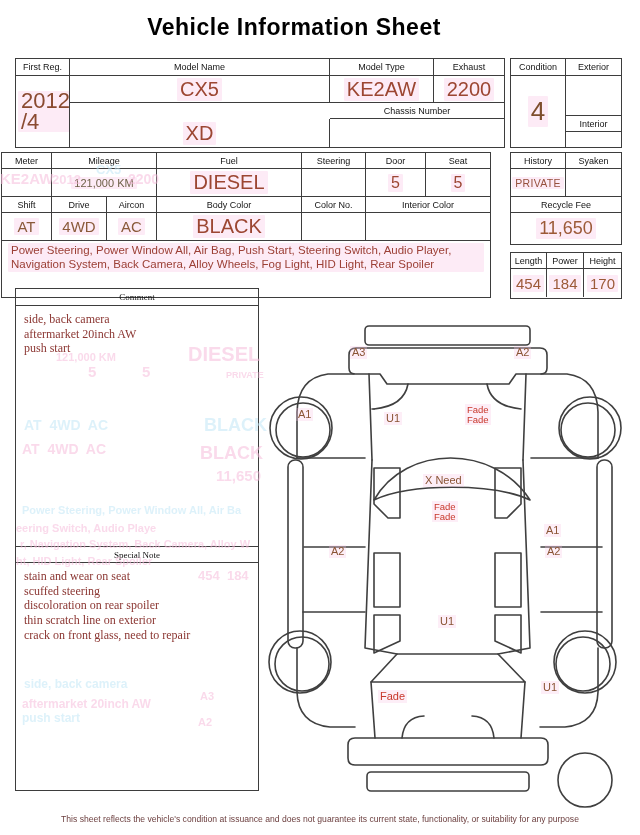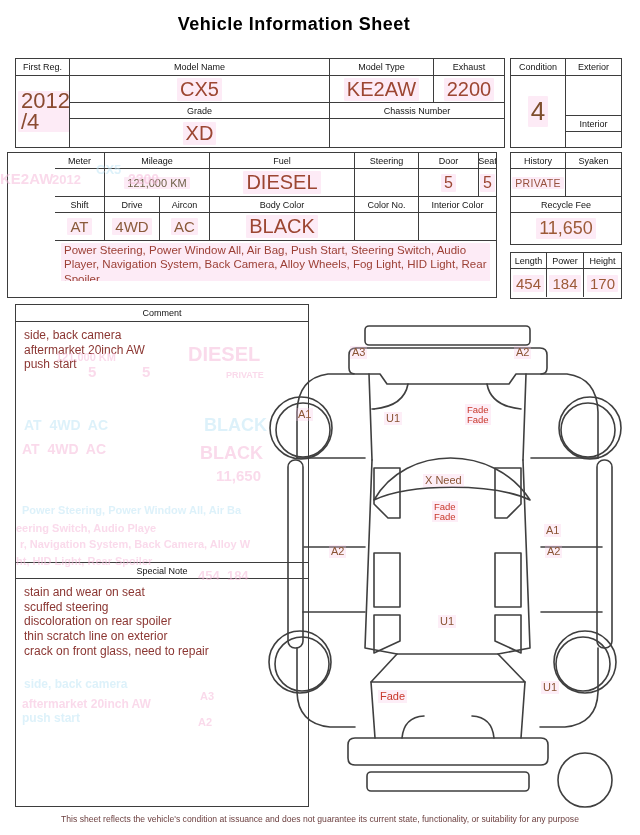--- a/index.html
+++ b/index.html
@@ -3,21 +3,21 @@
 <meta charset="utf-8">
 <style>
   html,body{margin:0;padding:0;}
   body{
     width:640px;height:835px;position:relative;background:#fff;
     font-family:"Liberation Sans","DejaVu Sans",sans-serif;color:#111;
     overflow:hidden;
   }
   .title{
     position:absolute;left:0;top:14px;width:588px;text-align:center;
-    font-size:18px;font-weight:bold;letter-spacing:.5px;color:#000;
+    font-size:23px;font-weight:bold;letter-spacing:.5px;color:#000;
   }
   .tbl{position:absolute;border:1.5px solid #3d3d3d;box-sizing:border-box;background:transparent;}
   .grid{display:grid;width:100%;height:100%;}
   .band{display:grid;border-bottom:1px solid #3d3d3d;box-sizing:border-box;}
   .band.nb{border-bottom:none;}
   .cell{
     border-right:1px solid #3d3d3d;box-sizing:border-box;
     display:flex;align-items:center;justify-content:center;
     overflow:hidden;white-space:pre-line;text-align:center;
   }
@@ -89,42 +89,41 @@
 
 <div class="title">Vehicle Information Sheet</div>
 
 <div class="tbl" style="left:15px;top:58px;width:490px;height:90px;">
   <div class="grid" style="grid-template-columns:54px 260px 104px 1fr;grid-template-rows:17px 27px 16px 1fr;">
     <div class="cell hdr bb" style="grid-area:1/1;">First Reg.</div>
     <div class="cell val" style="grid-area:2/1/5/2;font-size:22px;line-height:.95;justify-content:flex-start;padding-left:2px;text-align:left;color:#8a4a30;"><span class="hl">2012
 /4</span></div>
     <div class="cell hdr bb" style="grid-area:1/2;">Model Name</div>
     <div class="cell val bb" style="grid-area:2/2;font-size:20px;"><span class="hl">CX5</span></div>
-    <div class="cell hdr bb" style="grid-area:3/2;">Grade</div>
     <div class="cell val" style="grid-area:4/2;font-size:20px;"><span class="hl">XD</span></div>
     <div class="cell hdr bb" style="grid-area:1/3;">Model Type</div>
     <div class="cell hdr bb last" style="grid-area:1/4;">Exhaust</div>
     <div class="cell val bb" style="grid-area:2/3;font-size:20px;"><span class="hl">KE2AW</span></div>
     <div class="cell val bb last" style="grid-area:2/4;font-size:20px;"><span class="hl">2200</span></div>
     <div class="cell hdr bb last" style="grid-area:3/3/4/5;">Chassis Number</div>
   </div>
 </div>
 
 <div class="tbl" style="left:510px;top:58px;width:112px;height:90px;">
   <div class="grid" style="grid-template-columns:55px 1fr;grid-template-rows:17px 40px 16px 1fr;">
     <div class="cell hdr bb" style="grid-area:1/1;">Condition</div>
     <div class="cell val" style="grid-area:2/1/5/2;font-size:26px;color:#7d4e2c;"><span class="hl">4</span></div>
     <div class="cell hdr bb last" style="grid-area:1/2;">Exterior</div>
     <div class="cell val bb last" style="grid-area:2/2;"></div>
     <div class="cell hdr bb last" style="grid-area:3/2;">Interior</div>
     <div class="cell val last" style="grid-area:4/2;"></div>
   </div>
 </div>
 
-<div class="tbl" style="left:7px;top:152px;width:490px;height:146px;padding-left:47px;">
+<div class="tbl" style="left:1px;top:152px;width:490px;height:146px;">
   <div class="band" style="grid-template-columns:50px 105px 145px 64px 60px 1fr;height:16px;">
     <div class="cell hdr">Meter</div>
     <div class="cell hdr">Mileage</div>
     <div class="cell hdr">Fuel</div>
     <div class="cell hdr">Steering</div>
     <div class="cell hdr">Door</div>
     <div class="cell hdr last">Seat</div>
   </div>
   <div class="band" style="grid-template-columns:50px 105px 145px 64px 60px 1fr;height:28px;">
     <div class="cell"></div>
@@ -180,21 +179,21 @@
     <div class="cell hdr">Power</div>
     <div class="cell hdr last">Height</div>
   </div>
   <div class="band nb" style="grid-template-columns:36px 37px 1fr;height:28px;">
     <div class="cell dim" style="font-size:15px;"><span class="hl">454</span></div>
     <div class="cell dim" style="font-size:15px;"><span class="hl">184</span></div>
     <div class="cell dim last" style="font-size:15px;"><span class="hl">170</span></div>
   </div>
 </div>
 
-<div class="tbl" style="left:15px;top:304px;width:294px;height:503px;">
+<div class="tbl" style="left:15px;top:288px;width:244px;height:503px;font-family:Liberation Serif, serif;">
   <div class="boxhdr">Comment</div>
   <div class="freeTxt" style="height:240px;box-sizing:border-box;">side, back camera
 aftermarket 20inch AW
 push start</div>
   <div class="boxhdr mid">Special Note</div>
   <div class="freeTxt">stain and wear on seat
 scuffed steering
 discoloration on rear spoiler
 thin scratch line on exterior
 crack on front glass, need to repair</div>

